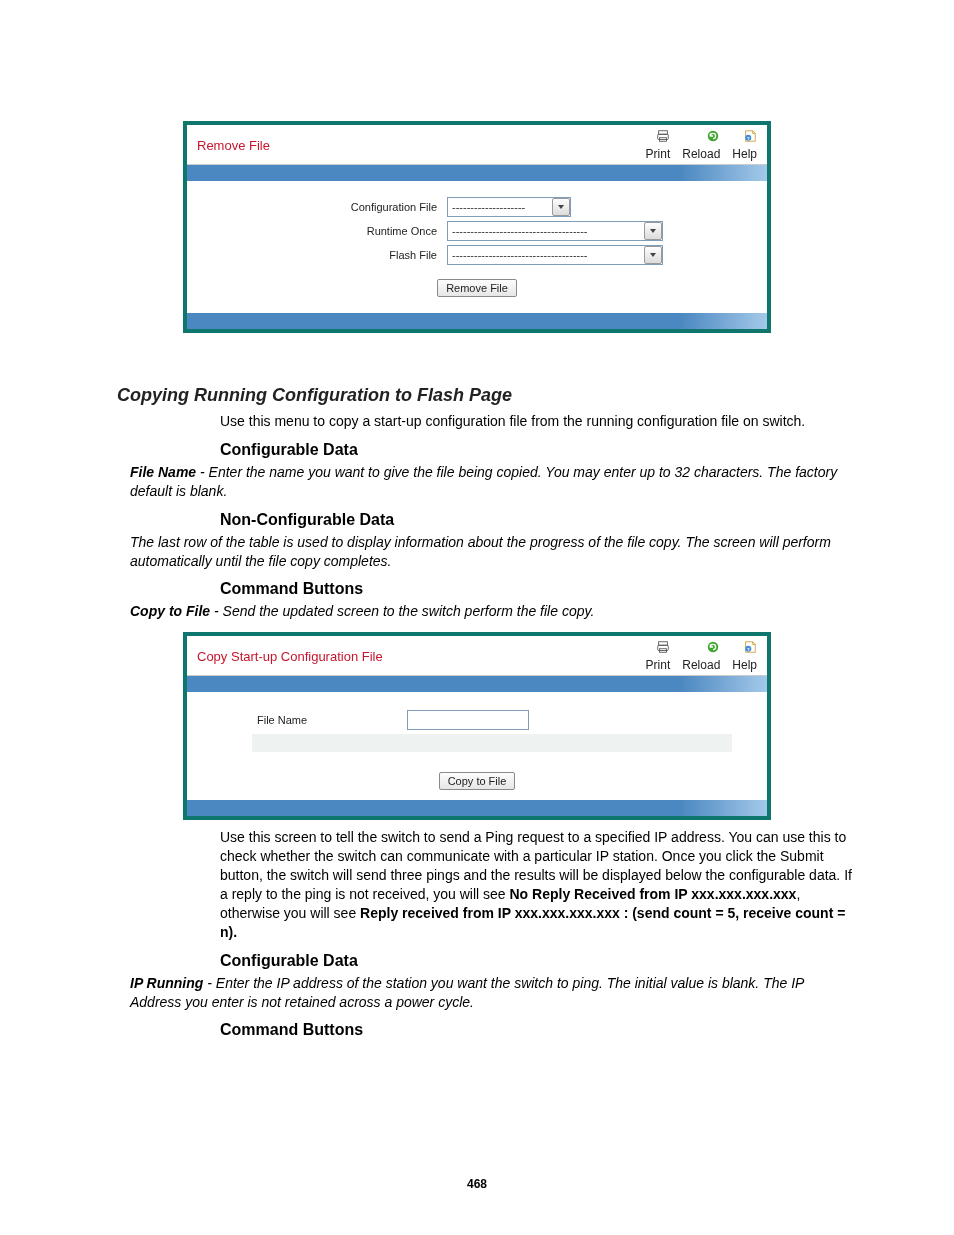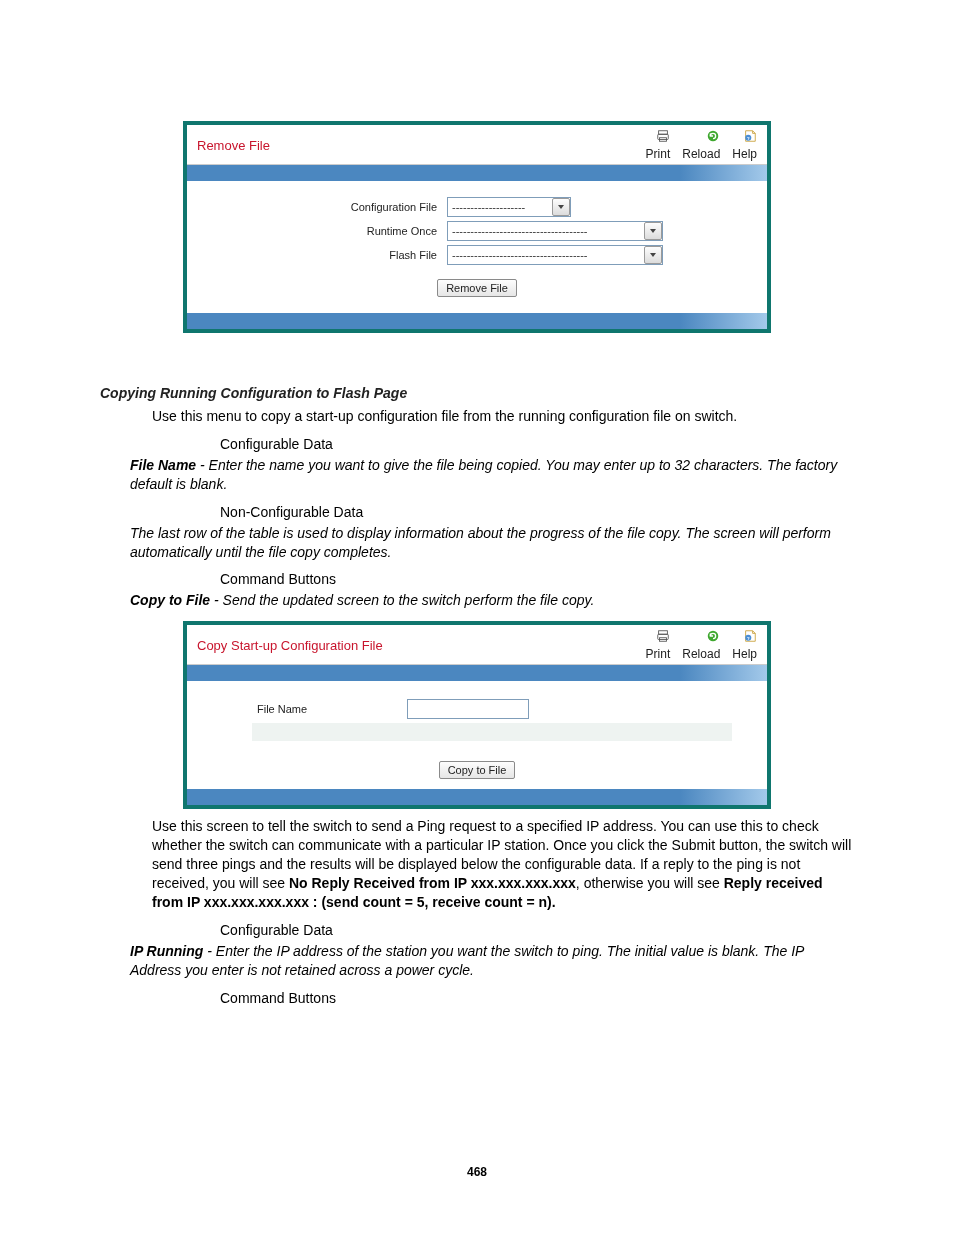--- a/index.html
+++ b/index.html
@@ -111,32 +111,32 @@
     display: inline-block;
   }
   .btn-row {
     text-align: center;
     margin-top: 14px;
     margin-bottom: 4px;
   }
   .section-heading {
     font-style: italic;
     font-weight: bold;
-    font-size: 14px;
-    margin: 52px 0 6px 0;
+    font-size: 18px;
+    margin: 52px 0 6px 17px;
     color: #222;
   }
   .intro {
-    margin: 4px 0 10px 52px;
+    margin: 4px 0 10px 120px;
     font-size: 14px;
     line-height: 1.35;
   }
   .sub-heading {
-    font-weight: normal;
-    font-size: 14px;
+    font-weight: bold;
+    font-size: 16px;
     margin: 8px 0 4px 120px;
   }
   .para {
     margin: 4px 0 10px 30px;
     font-size: 14px;
     line-height: 1.35;
     font-style: italic;
   }
   .bold-inline { font-weight: bold; }
   .copy-panel .panel-body { padding: 14px 10px 6px 10px; }
@@ -153,21 +153,21 @@
   }
   .filename-label { width: 150px; }
   .text-input {
     background:#fff;
     border:1px solid #7f9db9;
     height:18px;
     width:120px;
   }
   .pagenum {
     position: absolute;
-    bottom: 56px;
+    bottom: 44px;
     left: 0;
     width: 954px;
     text-align: center;
     font-size: 12px;
     font-weight: bold;
   }
 </style>
 </head>
 <body>
 

